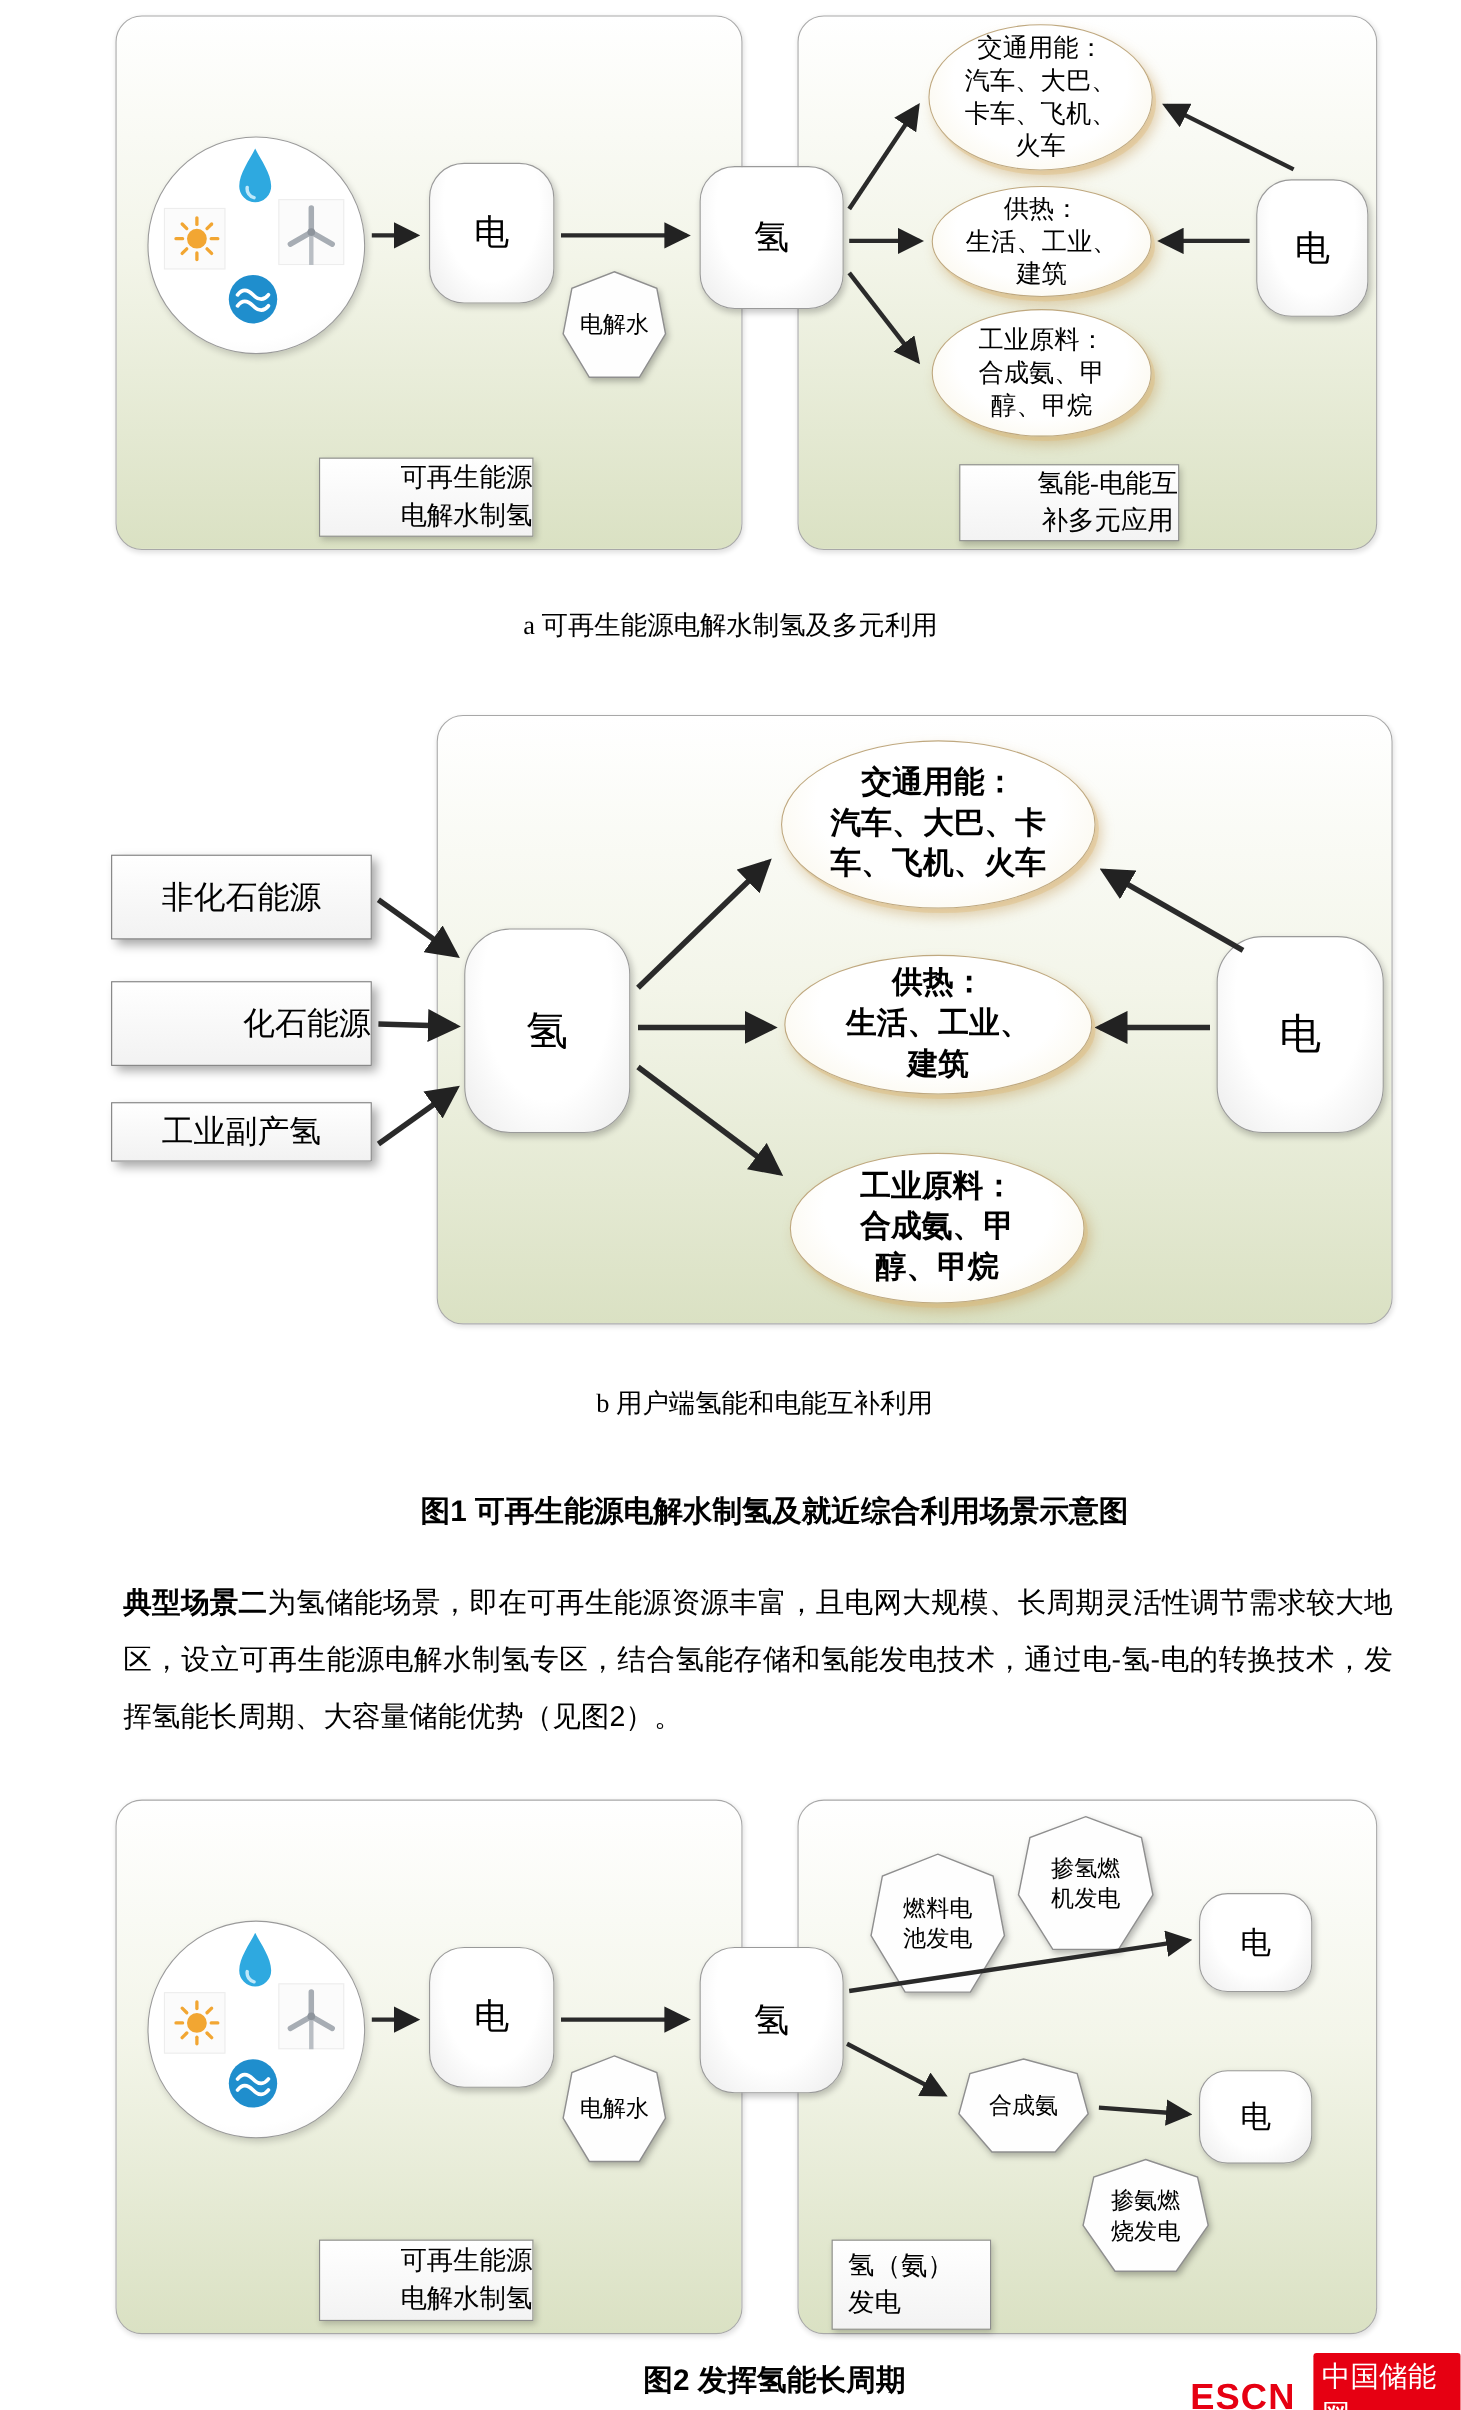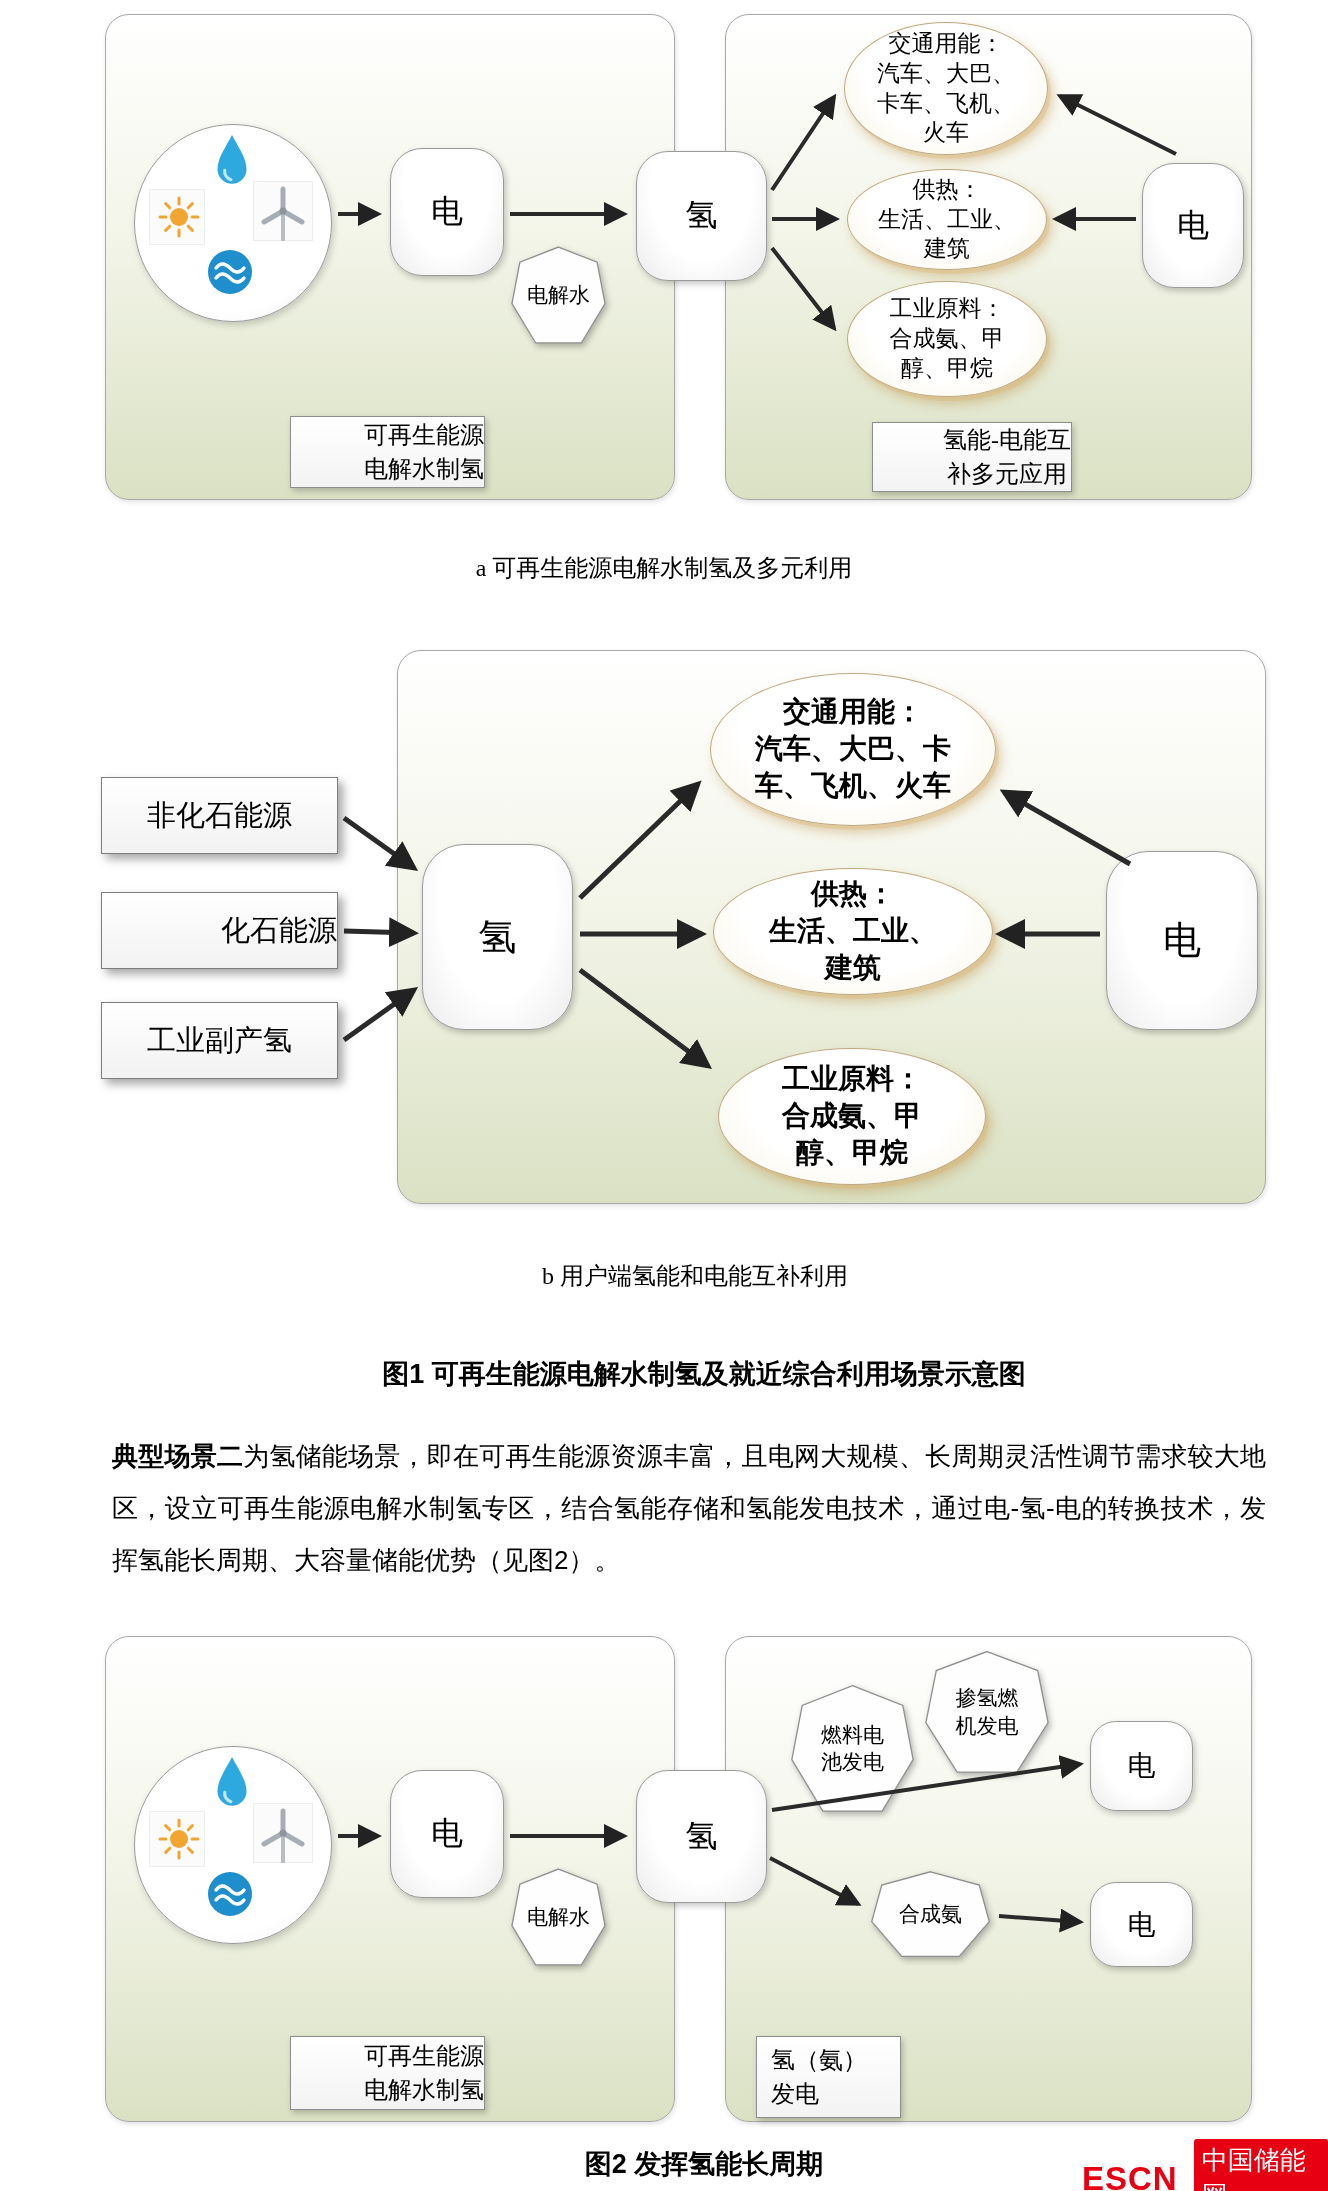--- a/index.html
+++ b/index.html
@@ -188,21 +188,21 @@
   <div class="caption" style="top:552px;">a 可再生能源电解水制氢及多元利用</div>
 
   <div class="panel" style="left:397px;top:650px;width:869px;height:554px;"></div>
 
   <div class="source-rect" style="left:101px;top:777px;width:237px;height:77px;">
       <span>非化石能源</span>
     </div>
   <div class="source-rect" style="left:101px;top:892px;width:237px;height:77px;justify-content:flex-end;">
       <span>化石能源</span>
     </div>
-  <div class="source-rect" style="left:101px;top:1002px;width:237px;height:77px;">
+  <div class="source-rect" style="left:101px;top:1002px;width:237px;height:54px;">
       <span>工业副产氢</span>
     </div>
 
   <div class="node big" style="left:422px;top:844px;width:151px;height:186px;">
       <span>氢</span>
     </div>
 
   <div class="ellipse bold" style="left:710px;top:673px;width:286px;height:153px;">
     <div class="etxt">交通用能：<br>汽车、大巴、卡<br>车、飞机、火车</div>
   </div>
@@ -311,20 +311,26 @@
     <svg class="shape" viewBox="0 0 100 100" preserveAspectRatio="none">
         <polygon points="50,2 89,17 97,58 73,97 27,97 3,58 11,17" fill="#fefefe" stroke="#8f8f8f" stroke-width="1.3" vector-effect="non-scaling-stroke"></polygon>
       </svg>
     <div class="etxt">合成氨</div>
   </div>
 
   <div class="node small" style="left:1090px;top:1882px;width:103px;height:85px;">
       <span>电</span>
     </div>
 
+  <div class="hepta" style="left:981px;top:1961px;width:121px;height:107px;">
+    <svg class="shape" viewBox="0 0 100 100" preserveAspectRatio="none">
+        <polygon points="50,2 89,17 97,58 73,97 27,97 3,58 11,17" fill="#fefefe" stroke="#8f8f8f" stroke-width="1.3" vector-effect="non-scaling-stroke"></polygon>
+      </svg>
+    <div class="etxt">掺氨燃<br>烧发电</div>
+  </div>
 
   <div class="rect-label left-al" style="left:756px;top:2036px;width:145px;height:82px;">
     <div class="etxt">氢（氨）<br>发电</div>
   </div>
 
   <div class="fig-title sans" style="top:2146px;">图2  发挥氢能长周期</div>
 
   <div class="logo">
     <span class="escn">ESCN</span>
     <span class="cn">中国储能网</span>

